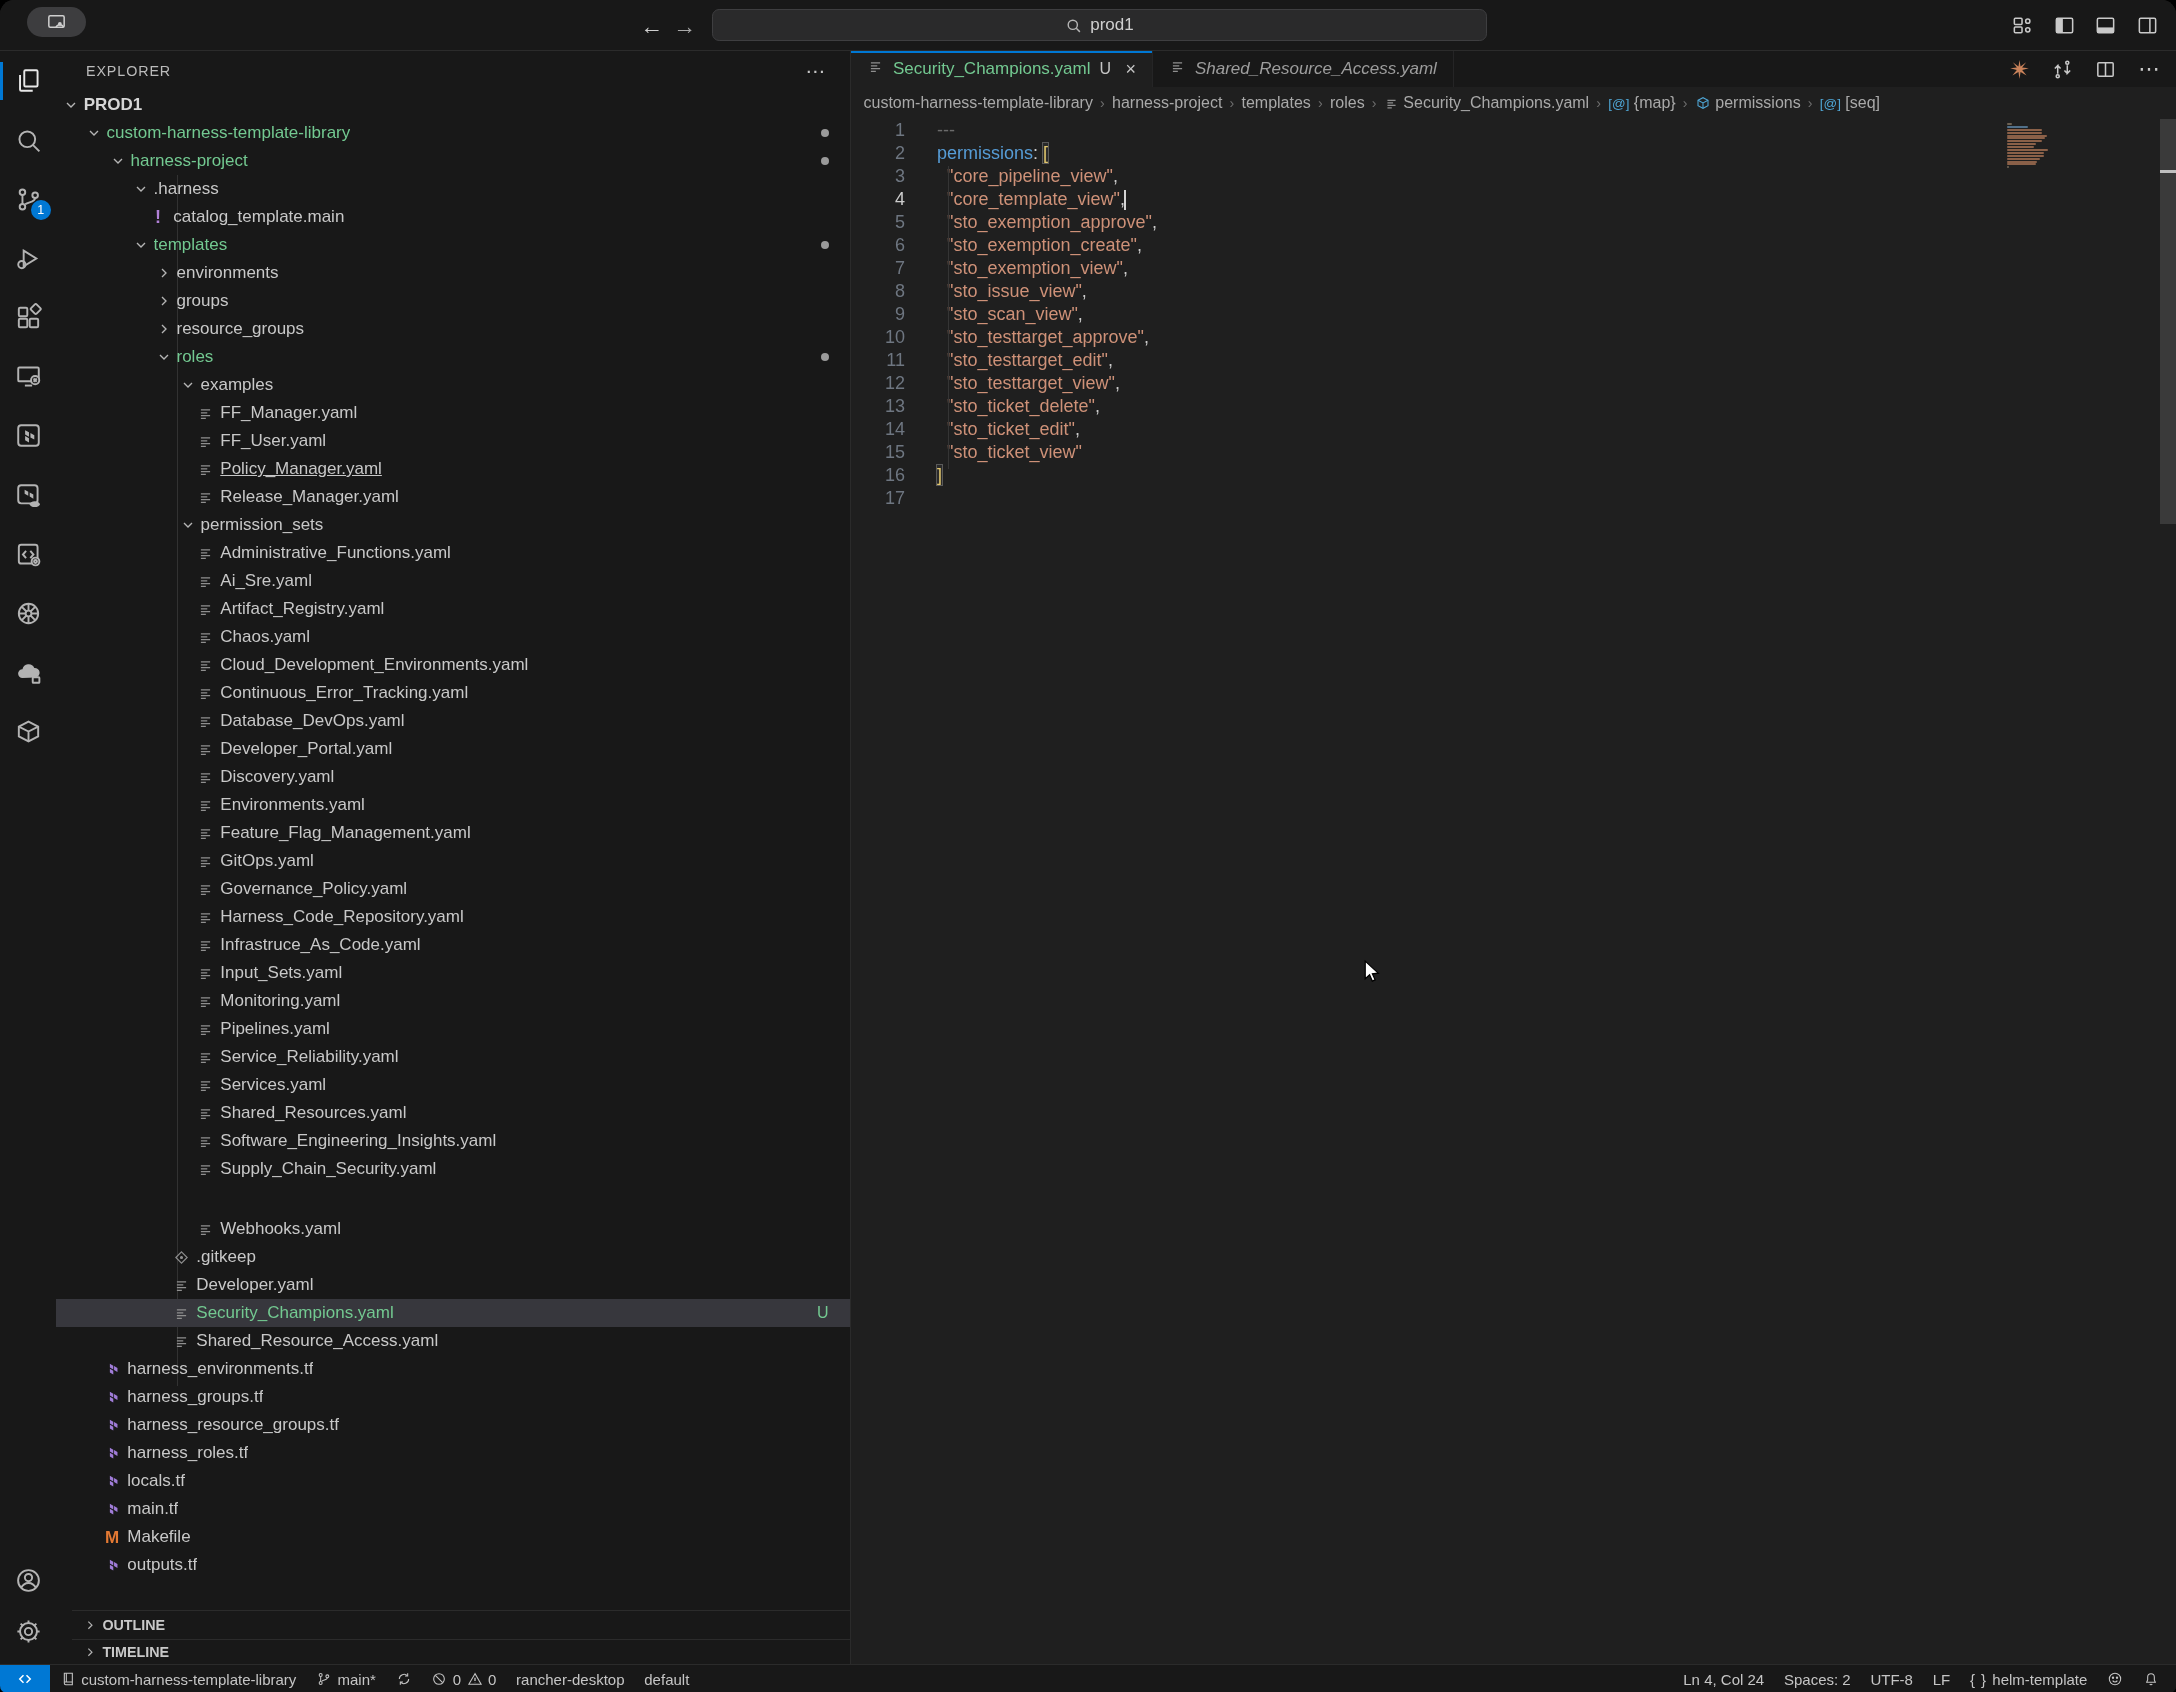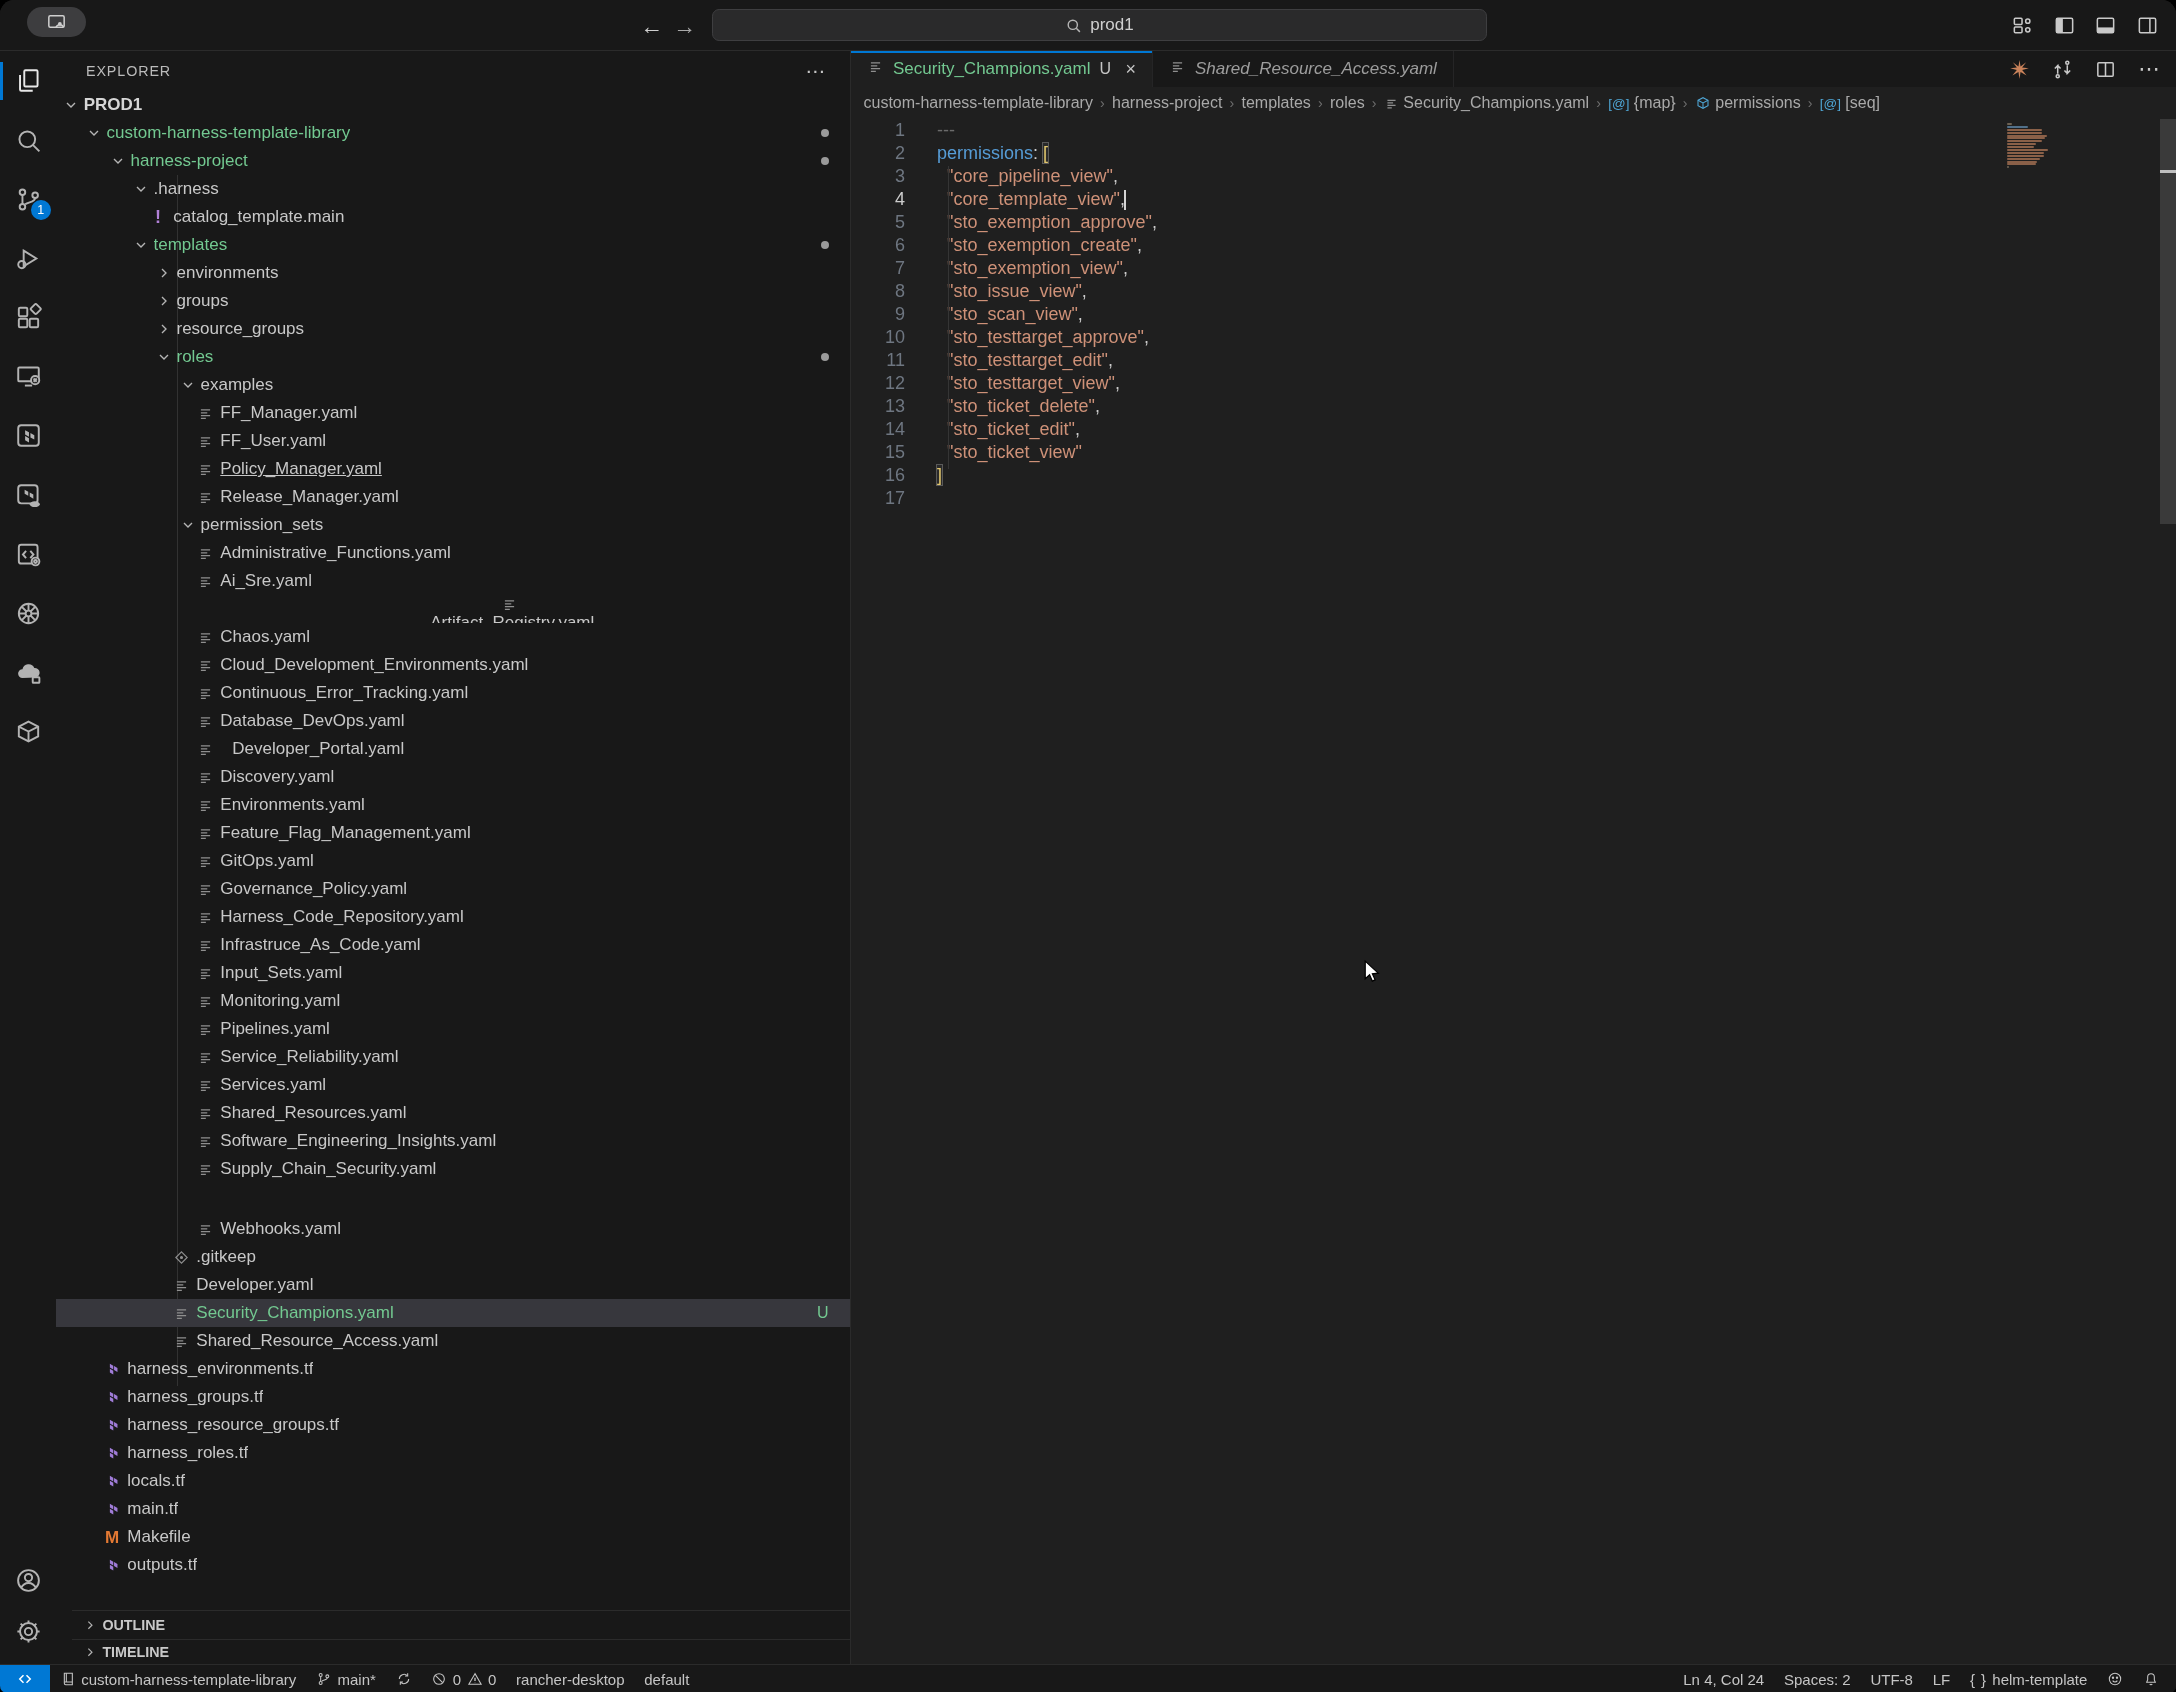--- a/index.html
+++ b/index.html
@@ -403,21 +403,21 @@
             <span class="lbl">Administrative_Functions.yaml</span>
           </div>
           <div class="row" style="padding-left: 140px;">
             <span class="ficon" style="color: rgb(143, 143, 143);">
               <svg viewBox="0 0 24 24" fill="none" stroke="currentColor" stroke-width="1.6">
                 <path d="M5.5 7h13M5.5 11h9M5.5 15h13M5.5 19h7" stroke-width="1.8"></path>
               </svg>
             </span>
             <span class="lbl">Ai_Sre.yaml</span>
           </div>
-          <div class="row" style="padding-left: 140px; flex-direction: column;">
+          <div class="row" style="padding-left: 140px;">
             <span class="ficon" style="color: rgb(143, 143, 143);">
               <svg viewBox="0 0 24 24" fill="none" stroke="currentColor" stroke-width="1.6">
                 <path d="M5.5 7h13M5.5 11h9M5.5 15h13M5.5 19h7" stroke-width="1.8"></path>
               </svg>
             </span>
             <span class="lbl">Artifact_Registry.yaml</span>
           </div>
           <div class="row" style="padding-left: 140px;">
             <span class="ficon" style="color: rgb(143, 143, 143);">
               <svg viewBox="0 0 24 24" fill="none" stroke="currentColor" stroke-width="1.6">
@@ -443,21 +443,21 @@
             <span class="lbl">Continuous_Error_Tracking.yaml</span>
           </div>
           <div class="row" style="padding-left: 140px;">
             <span class="ficon" style="color: rgb(143, 143, 143);">
               <svg viewBox="0 0 24 24" fill="none" stroke="currentColor" stroke-width="1.6">
                 <path d="M5.5 7h13M5.5 11h9M5.5 15h13M5.5 19h7" stroke-width="1.8"></path>
               </svg>
             </span>
             <span class="lbl">Database_DevOps.yaml</span>
           </div>
-          <div class="row" style="padding-left: 140px; gap: 12px;">
+          <div class="row" style="padding-left: 140px;">
             <span class="ficon" style="color: rgb(143, 143, 143);">
               <svg viewBox="0 0 24 24" fill="none" stroke="currentColor" stroke-width="1.6">
                 <path d="M5.5 7h13M5.5 11h9M5.5 15h13M5.5 19h7" stroke-width="1.8"></path>
               </svg>
             </span>
             <span class="lbl">Developer_Portal.yaml</span>
           </div>
           <div class="row" style="padding-left: 140px;">
             <span class="ficon" style="color: rgb(143, 143, 143);">
               <svg viewBox="0 0 24 24" fill="none" stroke="currentColor" stroke-width="1.6">

